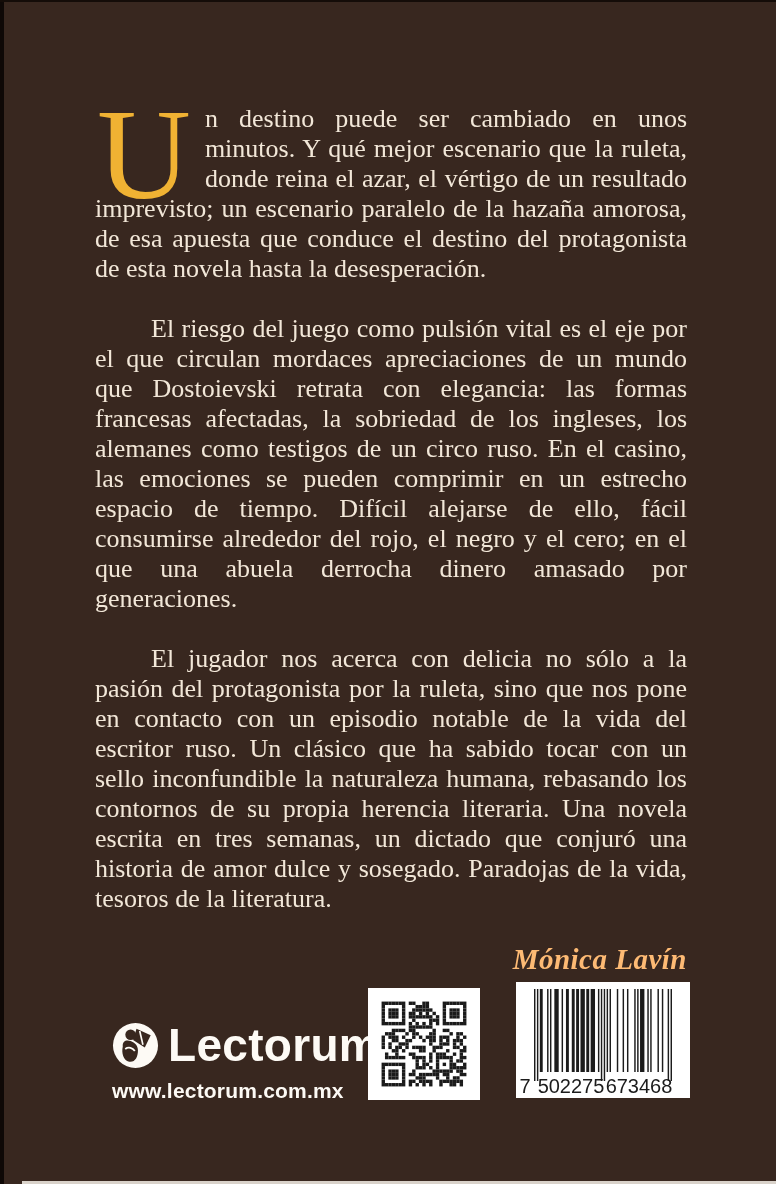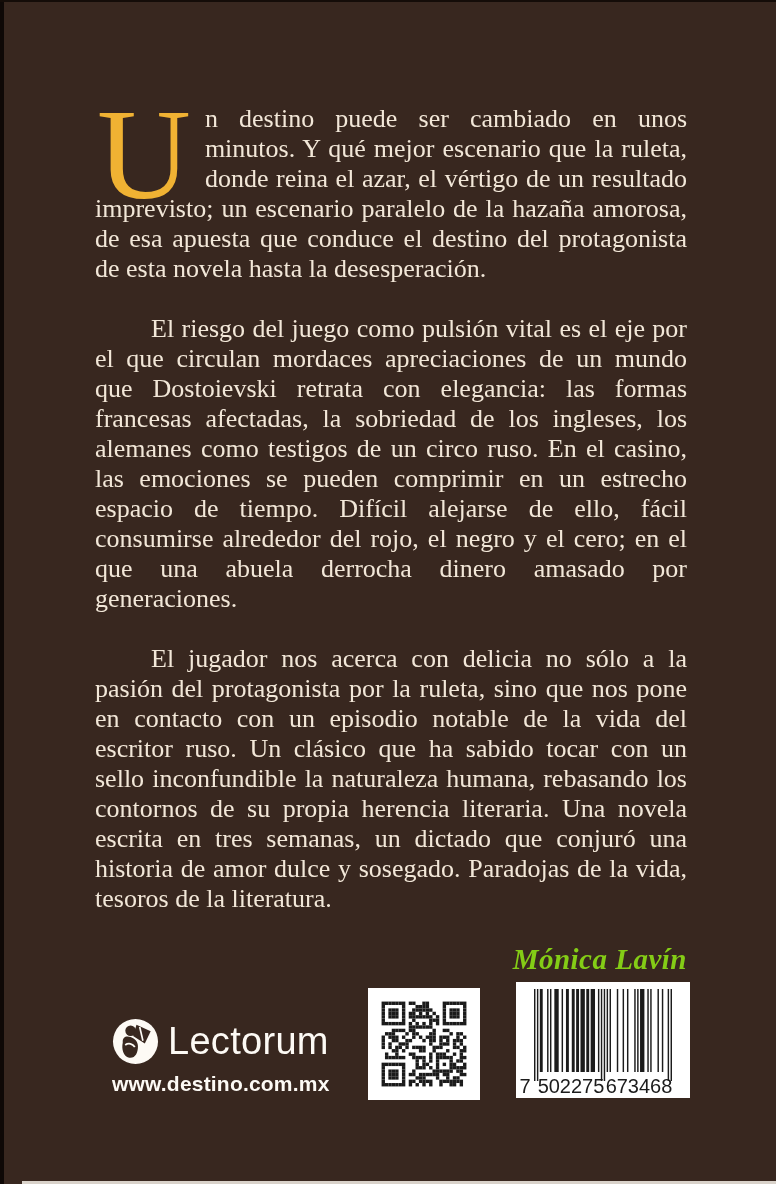--- a/index.html
+++ b/index.html
@@ -20,31 +20,31 @@
   .para { margin: 0 0 30px 0; }
   .para.indent { text-indent: 56px; }
   .dropcap {
     float: left; color: #f0b233;
     font-size: 130px; line-height: 80px;
     margin: 10px 0 0 0; padding: 0 14px 0 2px;
   }
   .title-italic { }
   .signature {
     margin-top: 18px; text-align: right;
-    color: #84cc16; font-weight: bold; font-style: italic;
+    color: #fdba74; font-weight: bold; font-style: italic;
     font-size: 29px; letter-spacing: 0.5px;
   }
 
   .brand {
     position: absolute; left: 112px; top: 1018px;
     color: #fdfaf5; font-family: "Liberation Sans", sans-serif;
   }
   .brand-row { display: flex; align-items: center; gap: 9px; }
   .brand-logo { width: 47px; height: 47px; display: block; }
-  .brand-name { font-size: 38px; font-weight: normal; letter-spacing: 0.3px; text-align: center; }
+  .brand-name { font-size: 46px; font-weight: bold; letter-spacing: 0.3px; text-align: center; }
   .website { font-size: 21px; font-weight: bold; margin-top: 7px; letter-spacing: 0.2px; }
 
   .qr {
     position: absolute; left: 368px; top: 988px;
     width: 112px; height: 112px; background: #fff;
   }
   .qr svg { width: 100%; height: 100%; display: block; }
 
   .barcode {
     position: absolute; left: 516px; top: 982px;
@@ -79,21 +79,21 @@
       <svg class="brand-logo" viewBox="0 0 48 48">
         <circle cx="24" cy="24" r="23" fill="#fdfaf5"></circle>
         <circle cx="19" cy="13" r="5.4" fill="#38271f"></circle>
         <path d="M25 7 L39.5 13.5 L33.5 26 L21.5 18.5 Z" fill="#38271f"></path>
         <path d="M28.3 9.2 L31.6 23.2" stroke="#fdfaf5" stroke-width="1.7" fill="none"></path>
         <path d="M11 25 C10.5 19.5 14.5 18 19 19.5 C23.5 21 26.5 24.5 26.5 29 C26.5 35.5 23.5 41.5 17.5 40.5 C11.5 39.5 9.5 31.5 11 25 Z" fill="#38271f"></path>
         <path d="M13.5 27.5 C17 25 21 26.3 23.3 29.6" stroke="#fdfaf5" stroke-width="1.9" fill="none"></path>
       </svg>
       <span class="brand-name">Lectorum</span>
     </div>
-    <div class="website">www.destino.com.mx</div>
+    <div class="website">www.lectorum.com.mx</div>
   </div>
 
   <div class="qr">
     <svg id="qr-svg" viewBox="0 0 33 33">
         <rect x="0" y="0" width="33" height="33" fill="#ffffff"></rect>
         <rect x="4" y="4" width="1" height="1" fill="#1a1a1a"></rect>
         <rect x="5" y="4" width="1" height="1" fill="#1a1a1a"></rect>
         <rect x="6" y="4" width="1" height="1" fill="#1a1a1a"></rect>
         <rect x="7" y="4" width="1" height="1" fill="#1a1a1a"></rect>
         <rect x="8" y="4" width="1" height="1" fill="#1a1a1a"></rect>

